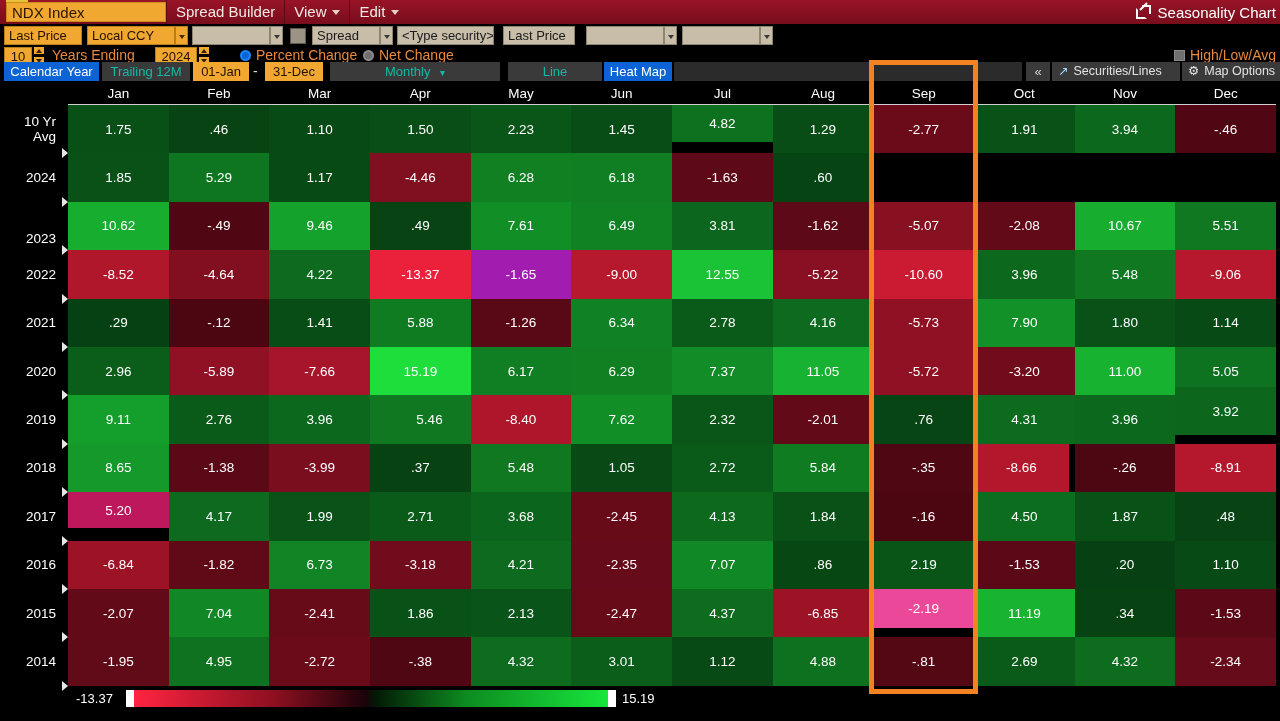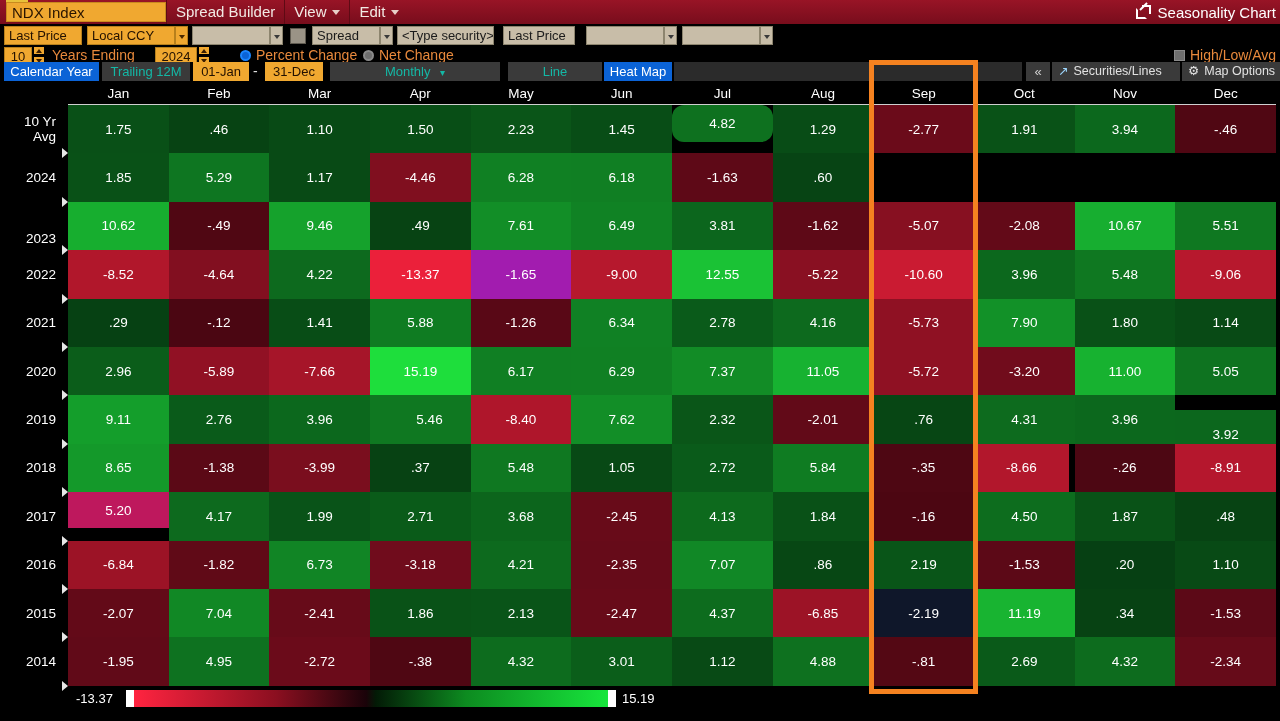--- a/index.html
+++ b/index.html
@@ -299,21 +299,21 @@
         <div class="rowlabel" style="top: 553.4px; height: 48.4px;">2014</div>
         <div class="tick" style="top: 596.8px;"></div>
       </div>
     <div id="cells">
         <div class="cell" style="left: 68px; top: 21px; width: 100.667px; height: 48.4px; background: rgb(9, 80, 23);">1.75</div>
         <div class="cell" style="left: 168.667px; top: 21px; width: 100.667px; height: 48.4px; background: rgb(7, 67, 19);">.46</div>
         <div class="cell" style="left: 269.333px; top: 21px; width: 100.667px; height: 48.4px; background: rgb(8, 74, 21);">1.10</div>
         <div class="cell" style="left: 370px; top: 21px; width: 100.667px; height: 48.4px; background: rgb(8, 78, 22);">1.50</div>
         <div class="cell" style="left: 470.667px; top: 21px; width: 100.667px; height: 48.4px; background: rgb(10, 85, 24);">2.23</div>
         <div class="cell" style="left: 571.333px; top: 21px; width: 100.667px; height: 48.4px; background: rgb(8, 77, 22);">1.45</div>
-        <div class="cell" style="left: 672px; top: 21px; width: 100.667px; height: 37px; background: rgb(14, 113, 31); border-radius: 12px;">4.82</div>
+        <div class="cell" style="left: 672px; top: 21px; width: 100.667px; height: 37px; background: rgb(14, 113, 31);">4.82</div>
         <div class="cell" style="left: 772.667px; top: 21px; width: 100.667px; height: 48.4px; background: rgb(8, 76, 22);">1.29</div>
         <div class="cell" style="left: 873.333px; top: 21px; width: 100.667px; height: 48.4px; background: rgb(107, 11, 26);">-2.77</div>
         <div class="cell" style="left: 974px; top: 21px; width: 100.667px; height: 48.4px; background: rgb(9, 82, 23);">1.91</div>
         <div class="cell" style="left: 1074.67px; top: 21px; width: 100.667px; height: 48.4px; background: rgb(12, 104, 29);">3.94</div>
         <div class="cell" style="left: 1175.33px; top: 21px; width: 100.667px; height: 48.4px; background: rgb(80, 7, 19);">-.46</div>
         <div class="cell" style="left: 68px; top: 69.4px; width: 100.667px; height: 48.4px; background: rgb(9, 81, 23);">1.85</div>
         <div class="cell" style="left: 168.667px; top: 69.4px; width: 100.667px; height: 48.4px; background: rgb(14, 118, 33);">5.29</div>
         <div class="cell" style="left: 269.333px; top: 69.4px; width: 100.667px; height: 48.4px; background: rgb(8, 74, 21);">1.17</div>
         <div class="cell" style="left: 370px; top: 69.4px; width: 100.667px; height: 48.4px; background: rgb(128, 15, 31);">-4.46</div>
         <div class="cell" style="left: 470.667px; top: 69.4px; width: 100.667px; height: 48.4px; background: rgb(16, 128, 35);">6.28</div>
@@ -376,21 +376,21 @@
         <div class="cell" style="left: 168.667px; top: 311.4px; width: 100.667px; height: 48.4px; background: rgb(10, 91, 26);">2.76</div>
         <div class="cell" style="left: 269.333px; top: 311.4px; width: 100.667px; height: 48.4px; background: rgb(12, 104, 29);">3.96</div>
         <div class="cell" style="left: 370px; top: 311.4px; width: 119px; height: 48.4px; background: rgb(15, 120, 33);">5.46</div>
         <div class="cell" style="left: 470.667px; top: 311.4px; width: 100.667px; height: 48.4px; background: rgb(175, 22, 43);">-8.40</div>
         <div class="cell" style="left: 571.333px; top: 311.4px; width: 100.667px; height: 48.4px; background: rgb(18, 142, 39);">7.62</div>
         <div class="cell" style="left: 672px; top: 311.4px; width: 100.667px; height: 48.4px; background: rgb(10, 86, 24);">2.32</div>
         <div class="cell" style="left: 772.667px; top: 311.4px; width: 100.667px; height: 48.4px; background: rgb(98, 10, 24);">-2.01</div>
         <div class="cell" style="left: 873.333px; top: 311.4px; width: 100.667px; height: 48.4px; background: rgb(7, 70, 20);">.76</div>
         <div class="cell" style="left: 974px; top: 311.4px; width: 100.667px; height: 48.4px; background: rgb(13, 107, 30);">4.31</div>
         <div class="cell" style="left: 1074.67px; top: 311.4px; width: 100.667px; height: 48.4px; background: rgb(12, 104, 29);">3.96</div>
-        <div class="cell" style="left: 1175.33px; top: 326px; width: 100.667px; height: 48.4px; background: rgb(12, 103, 29);">3.92</div>
+        <div class="cell" style="left: 1175.33px; top: 303px; width: 100.667px; height: 48.4px; background: rgb(12, 103, 29);">3.92</div>
         <div class="cell" style="left: 68px; top: 359.8px; width: 100.667px; height: 48.4px; background: rgb(20, 153, 42);">8.65</div>
         <div class="cell" style="left: 168.667px; top: 359.8px; width: 100.667px; height: 48.4px; background: rgb(91, 9, 22);">-1.38</div>
         <div class="cell" style="left: 269.333px; top: 359.8px; width: 100.667px; height: 48.4px; background: rgb(122, 14, 30);">-3.99</div>
         <div class="cell" style="left: 370px; top: 359.8px; width: 100.667px; height: 48.4px; background: rgb(7, 66, 19);">.37</div>
         <div class="cell" style="left: 470.667px; top: 359.8px; width: 100.667px; height: 48.4px; background: rgb(15, 120, 33);">5.48</div>
         <div class="cell" style="left: 571.333px; top: 359.8px; width: 100.667px; height: 48.4px; background: rgb(8, 73, 21);">1.05</div>
         <div class="cell" style="left: 672px; top: 359.8px; width: 100.667px; height: 48.4px; background: rgb(10, 91, 26);">2.72</div>
         <div class="cell" style="left: 772.667px; top: 359.8px; width: 100.667px; height: 48.4px; background: rgb(15, 124, 34);">5.84</div>
         <div class="cell" style="left: 873.333px; top: 359.8px; width: 100.667px; height: 48.4px; background: rgb(78, 7, 19);">-.35</div>
         <div class="cell" style="left: 974px; top: 359.8px; width: 95px; height: 48.4px; background: rgb(178, 23, 44);">-8.66</div>
@@ -421,21 +421,21 @@
         <div class="cell" style="left: 1074.67px; top: 456.6px; width: 100.667px; height: 48.4px; background: rgb(6, 64, 19);">.20</div>
         <div class="cell" style="left: 1175.33px; top: 456.6px; width: 100.667px; height: 48.4px; background: rgb(8, 74, 21);">1.10</div>
         <div class="cell" style="left: 68px; top: 505px; width: 100.667px; height: 48.4px; background: rgb(99, 10, 24);">-2.07</div>
         <div class="cell" style="left: 168.667px; top: 505px; width: 100.667px; height: 48.4px; background: rgb(17, 136, 37);">7.04</div>
         <div class="cell" style="left: 269.333px; top: 505px; width: 100.667px; height: 48.4px; background: rgb(103, 11, 25);">-2.41</div>
         <div class="cell" style="left: 370px; top: 505px; width: 100.667px; height: 48.4px; background: rgb(9, 82, 23);">1.86</div>
         <div class="cell" style="left: 470.667px; top: 505px; width: 100.667px; height: 48.4px; background: rgb(9, 84, 24);">2.13</div>
         <div class="cell" style="left: 571.333px; top: 505px; width: 100.667px; height: 48.4px; background: rgb(104, 11, 25);">-2.47</div>
         <div class="cell" style="left: 672px; top: 505px; width: 100.667px; height: 48.4px; background: rgb(13, 108, 30);">4.37</div>
         <div class="cell" style="left: 772.667px; top: 505px; width: 100.667px; height: 48.4px; background: rgb(156, 19, 38);">-6.85</div>
-        <div class="cell" style="left: 873.333px; top: 505px; width: 100.667px; height: 48px; background: #0f172a;">-2.19</div>
+        <div class="cell" style="left: 873.333px; top: 505px; width: 100.667px; height: 39px; background: #ec4899;">-2.19</div>
         <div class="cell" style="left: 974px; top: 505px; width: 100.667px; height: 48.4px; background: rgb(24, 180, 49);">11.19</div>
         <div class="cell" style="left: 1074.67px; top: 505px; width: 100.667px; height: 48.4px; background: rgb(7, 66, 19);">.34</div>
         <div class="cell" style="left: 1175.33px; top: 505px; width: 100.667px; height: 48.4px; background: rgb(92, 9, 23);">-1.53</div>
         <div class="cell" style="left: 68px; top: 553.4px; width: 100.667px; height: 48.4px; background: rgb(97, 10, 24);">-1.95</div>
         <div class="cell" style="left: 168.667px; top: 553.4px; width: 100.667px; height: 48.4px; background: rgb(14, 114, 32);">4.95</div>
         <div class="cell" style="left: 269.333px; top: 553.4px; width: 100.667px; height: 48.4px; background: rgb(107, 11, 26);">-2.72</div>
         <div class="cell" style="left: 370px; top: 553.4px; width: 100.667px; height: 48.4px; background: rgb(79, 7, 19);">-.38</div>
         <div class="cell" style="left: 470.667px; top: 553.4px; width: 100.667px; height: 48.4px; background: rgb(13, 108, 30);">4.32</div>
         <div class="cell" style="left: 571.333px; top: 553.4px; width: 100.667px; height: 48.4px; background: rgb(11, 94, 26);">3.01</div>
         <div class="cell" style="left: 672px; top: 553.4px; width: 100.667px; height: 48.4px; background: rgb(8, 74, 21);">1.12</div>

